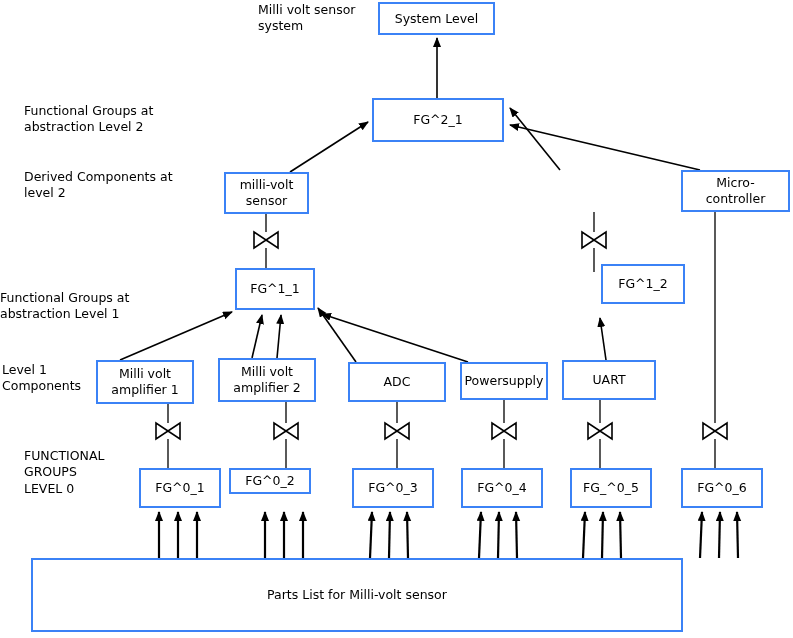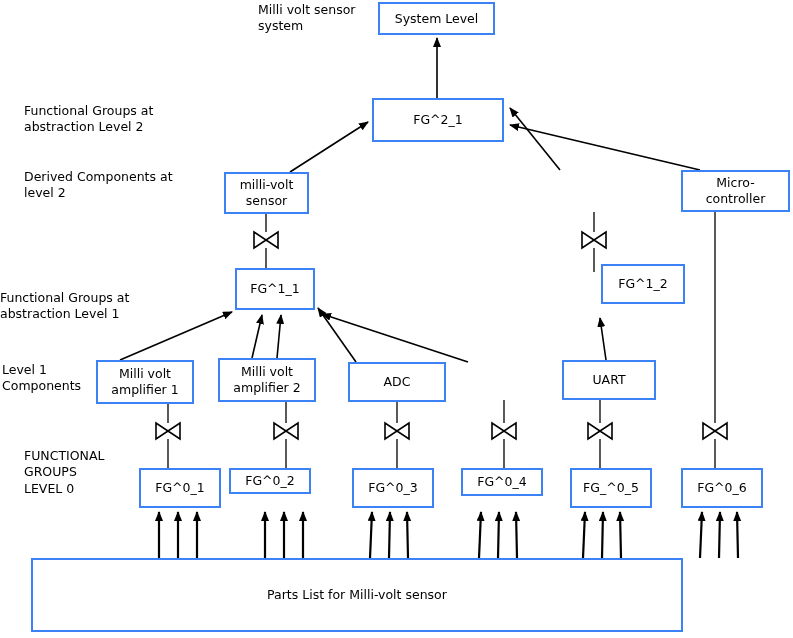--- a/index.html
+++ b/index.html
@@ -145,25 +145,26 @@
 sensor</div>
   <div class="box" style="left:681px;top:170px;width:109px;height:42px;">Micro-
 controller</div>
   <div class="box" style="left:235px;top:268px;width:80px;height:42px;">FG^1_1</div>
   <div class="box" style="left:554px;top:264px;width:84px;height:40px;margin-left:47px;">FG^1_2</div>
   <div class="box" style="left:96px;top:360px;width:98px;height:44px;">Milli volt
 amplifier 1</div>
   <div class="box" style="left:218px;top:358px;width:98px;height:44px;">Milli volt
 amplifier 2</div>
   <div class="box" style="left:348px;top:362px;width:98px;height:40px;">ADC</div>
+  <div class="box" style="left:460px;top:362px;width:88px;height:38px;">Powersupply</div>
   <div class="box" style="left:562px;top:360px;width:94px;height:40px;">UART</div>
   <div class="box" style="left:139px;top:468px;width:82px;height:40px;">FG^0_1</div>
   <div class="box" style="left:229px;top:468px;width:82px;height:26px;">FG^0_2</div>
   <div class="box" style="left:352px;top:457px;width:82px;height:40px;margin-top:11px;">FG^0_3</div>
-  <div class="box" style="left:461px;top:468px;width:82px;height:28px;">FG^0_4</div>
+  <div class="box" style="left:461px;top:468px;width:82px;height:40px;">FG^0_4</div>
   <div class="box" style="left:570px;top:468px;width:82px;height:40px;">FG_^0_5</div>
   <div class="box" style="left:681px;top:468px;width:82px;height:40px;">FG^0_6</div>
   <div class="box" style="left:31px;top:558px;width:652px;height:74px;">Parts List for Milli-volt sensor</div>
 
   <div class="lbl" style="left:258px;top:2px;">Milli volt sensor
 system</div>
   <div class="lbl" style="left:24px;top:103px;">Functional Groups at
 abstraction Level 2</div>
   <div class="lbl" style="left:24px;top:169px;">Derived Components at
 level 2</div>

